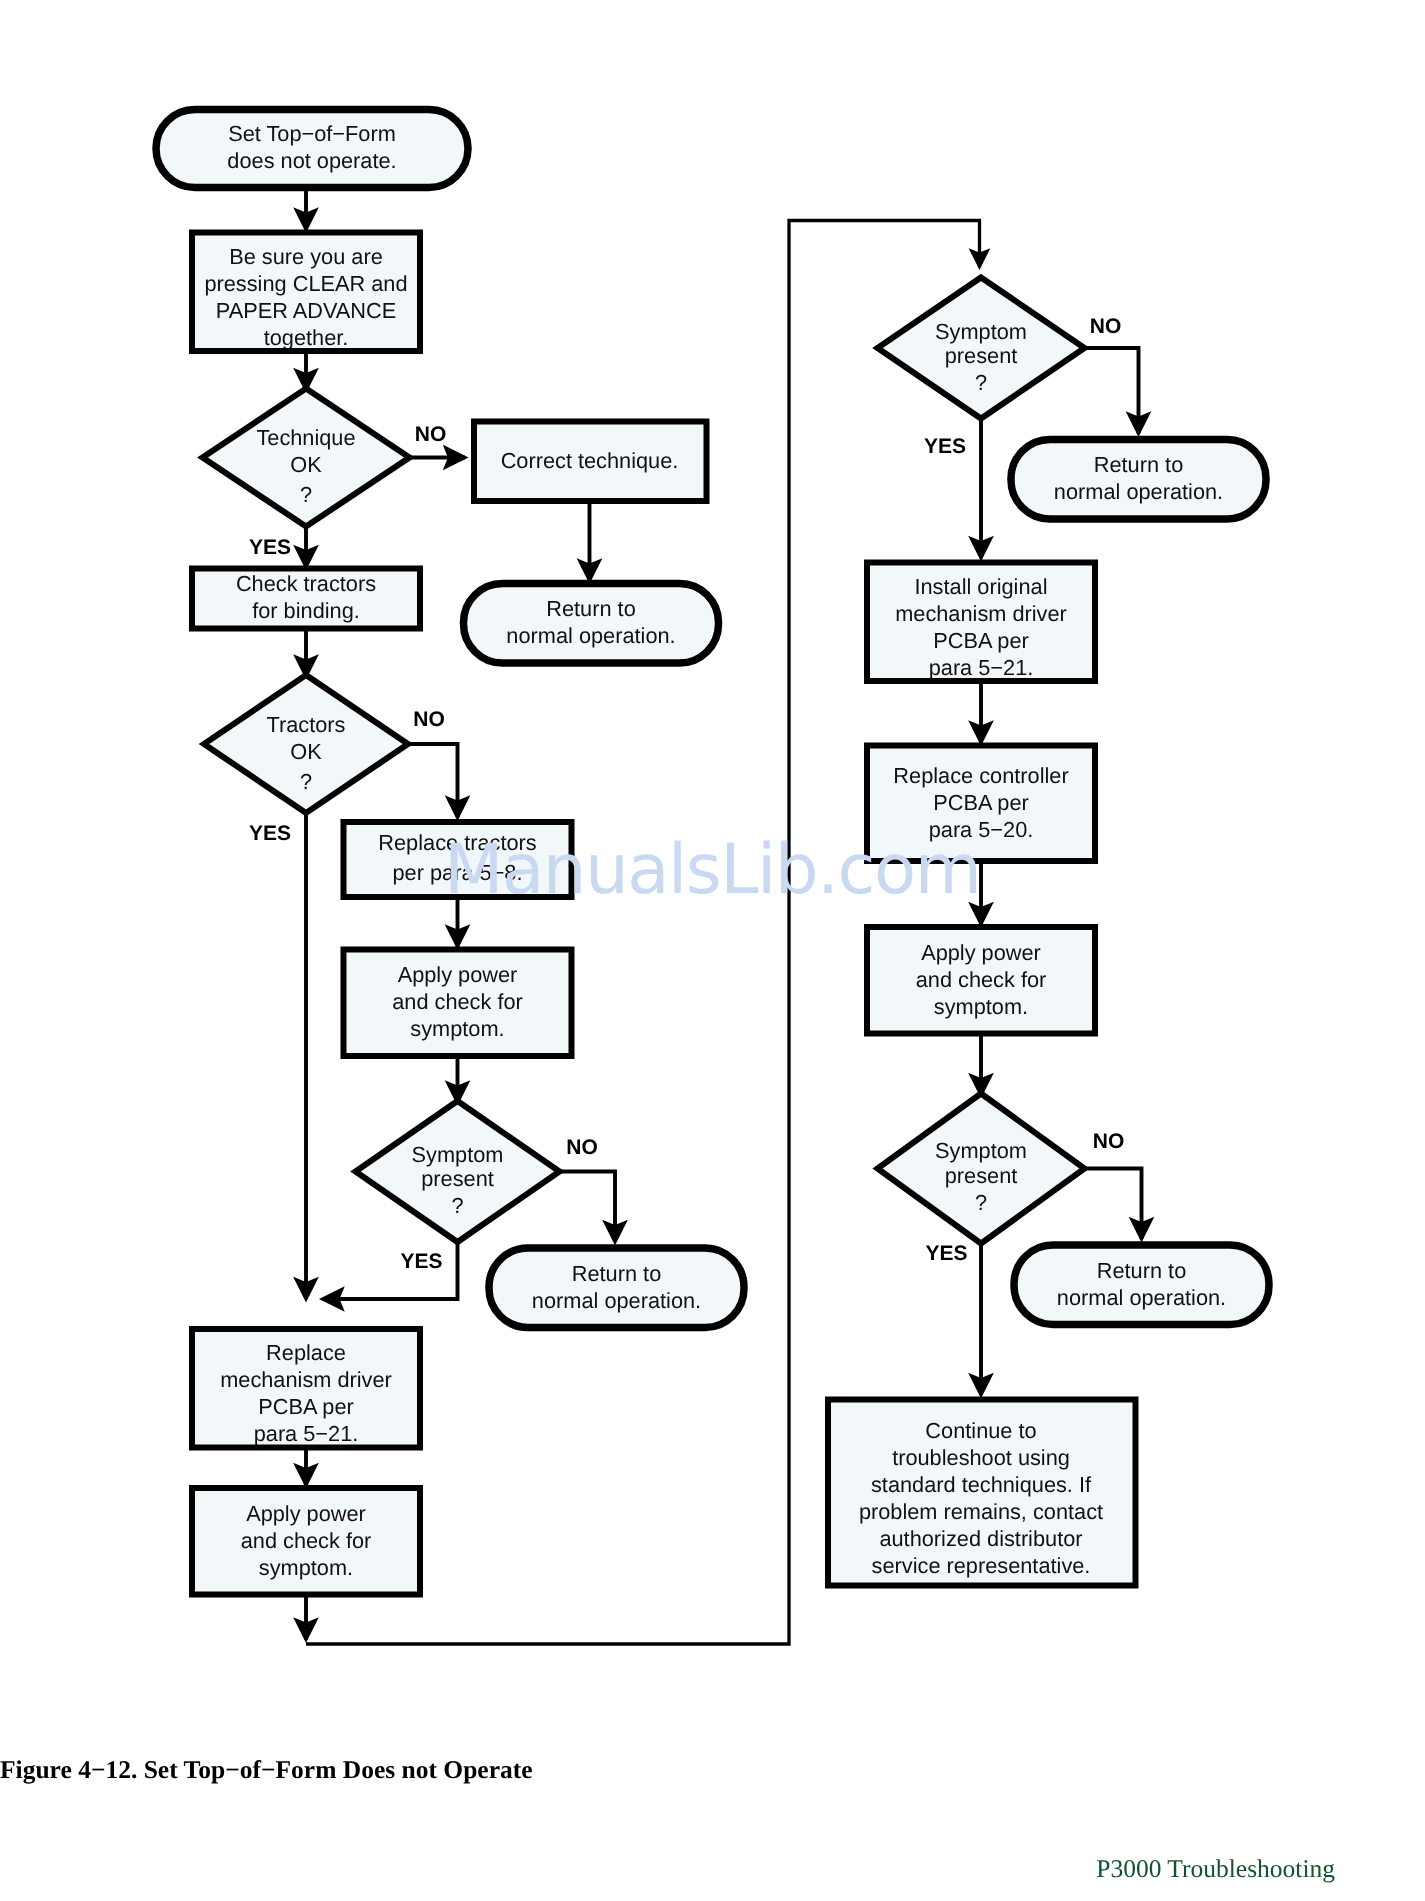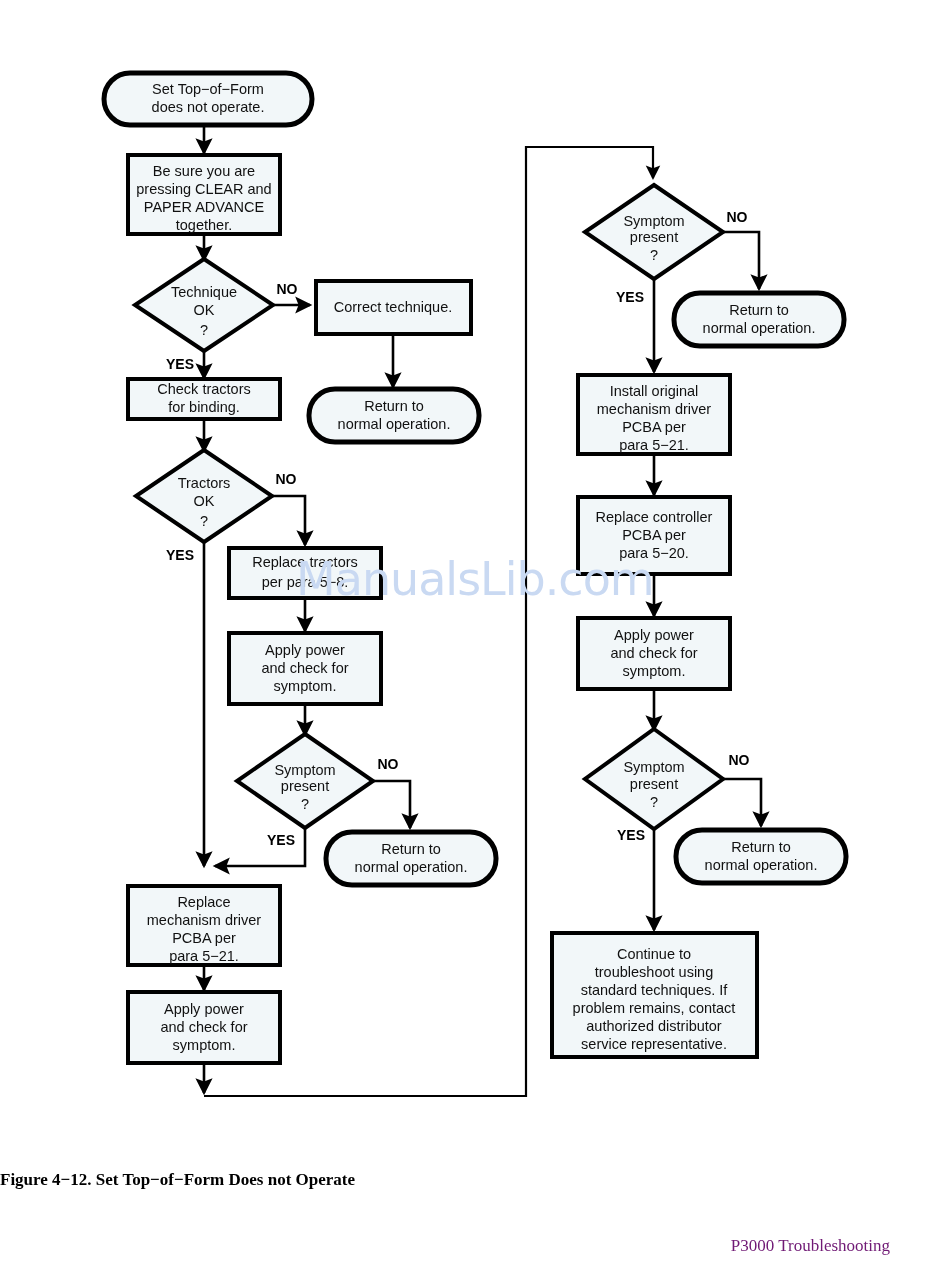--- a/index.html
+++ b/index.html
@@ -87,21 +87,21 @@
     font-family: "Liberation Serif", serif;
     font-size: 17px;
     color: #000000;
   }
   .footer-right {
     position: absolute;
     right: 60px;
     top: 1236px;
     font-family: "Liberation Serif", serif;
     font-size: 17px;
-    color: #701a75;
+    color: #14532d;
     text-align: center;
   }
 </style>
 </head>
 <body>
 
 <div id="page">
 
   <svg id="flow-svg" viewBox="0 0 950 1267">
     <defs>

